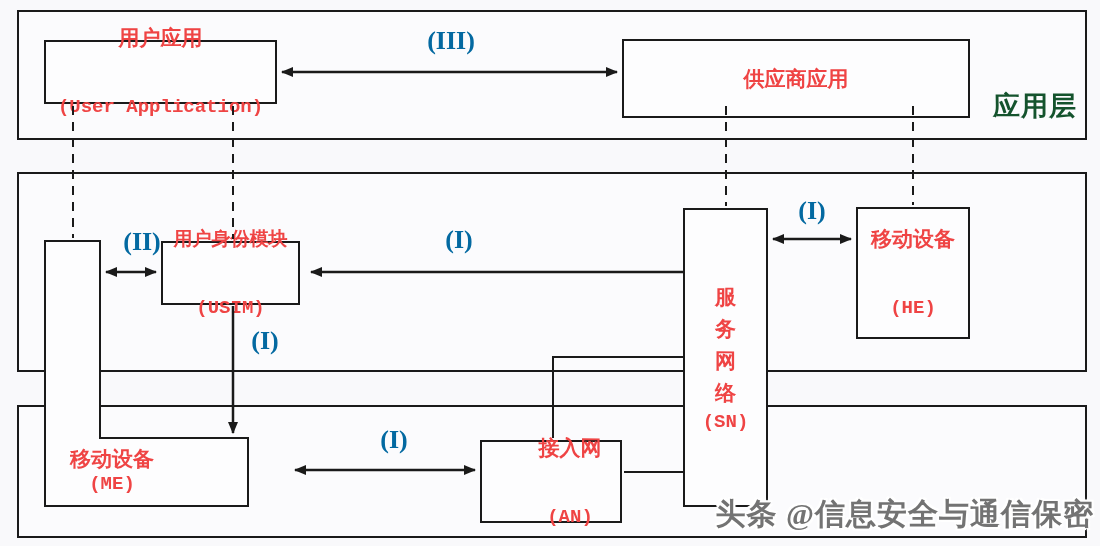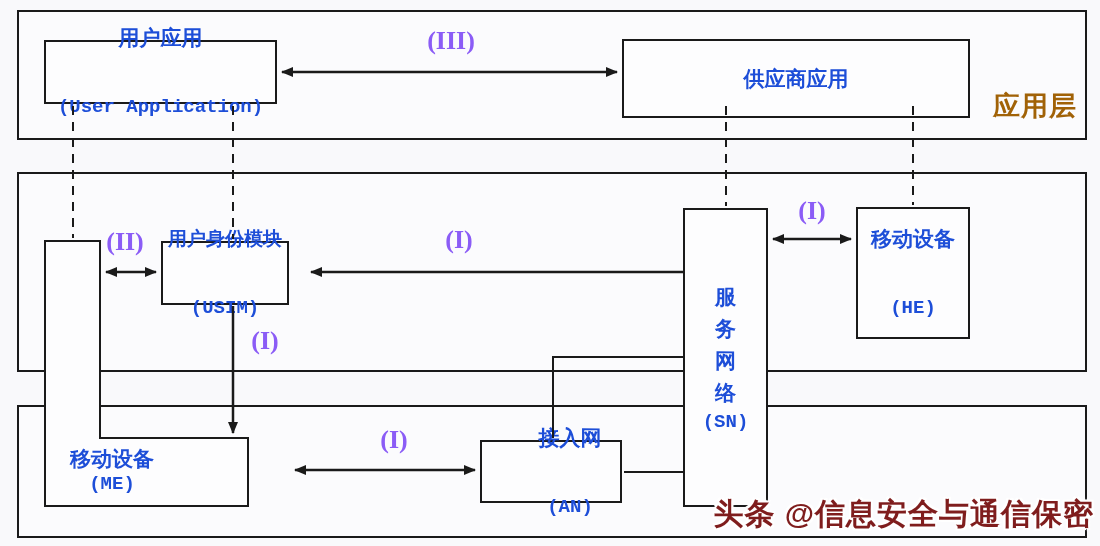--- a/index.html
+++ b/index.html
@@ -1,39 +1,39 @@
 <!DOCTYPE html>
 <html><head>
 <meta charset="utf-8">
 <style>
   html,body{margin:0;padding:0;background:#f9f9fb;}
   #stage{position:relative;width:1100px;height:546px;background:#f9f9fb;overflow:hidden;
          font-family:"Liberation Sans",sans-serif;}
   .layer{position:absolute;border:2px solid #1a1a1a;background:#fbfbfd;box-sizing:border-box;}
-  .layer-label{position:absolute;color:#a16207;font-weight:700;font-size:27px;
+  .layer-label{position:absolute;color:#14532d;font-weight:700;font-size:27px;
                font-family:"Liberation Sans",sans-serif;letter-spacing:1px;z-index:4;}
   .box{position:absolute;background:#fdfdfe;border:2px solid #1a1a1a;box-sizing:border-box;
        display:flex;flex-direction:column;align-items:center;justify-content:center;z-index:2;
-       color:#1d4ed8;gap:44px;}
+       color:#ef4444;gap:44px;}
   .box .zh{font-weight:700;font-size:21px;line-height:26px;white-space:nowrap;}
   .box .en{font-weight:700;font-size:19px;line-height:24px;white-space:nowrap;
            font-family:Liberation Mono, monospace;}
   .box.small .zh{font-size:19px;}
   #box-me-narrow{border-bottom:none;z-index:3;}
   #box-me-wide{justify-content:flex-start;align-items:flex-start;}
   .me-label{position:absolute;left:6px;top:7px;width:120px;text-align:center;
             display:flex;flex-direction:column;align-items:center;}
   .sn-col{display:flex;flex-direction:column;align-items:center;gap:2px;}
   .sn-col .zh{font-size:21px;line-height:30px;}
   svg.overlay{position:absolute;left:0;top:0;z-index:5;pointer-events:none;}
-  .edge-label{position:absolute;transform:translate(-50%,-50%);color:#8b5cf6;font-weight:700;
+  .edge-label{position:absolute;transform:translate(-50%,-50%);color:#0369a1;font-weight:700;
               font-size:26px;font-family:"Liberation Serif",serif;z-index:6;white-space:nowrap;}
-  #watermark{position:absolute;right:6px;top:494px;z-index:10;color:#7f1d1d;font-weight:700;
+  #watermark{position:absolute;right:6px;top:494px;z-index:10;color:#737373;font-weight:700;
              font-size:30px;letter-spacing:1px;white-space:nowrap;
-             font-family:Liberation Sans, sans-serif;
+             font-family:Liberation Serif, serif;
              text-shadow:-2px -2px 0 #fff,2px -2px 0 #fff,-2px 2px 0 #fff,2px 2px 0 #fff,0 0 4px #fff;text-align:right;}
 </style>
 </head>
 <body>
 
 <div id="stage">
 
   <div class="layer" style="left:17px;top:10px;width:1070px;height:130px;"></div>
   <div class="layer" style="left:17px;top:172px;width:1070px;height:200px;"></div>
   <div class="layer" style="left:17px;top:405px;width:1070px;height:133px;"></div>
@@ -42,21 +42,21 @@
 
   <div class="box" style="left:44px;top:40px;width:233px;height:64px;">
     <span class="zh">用户应用</span>
     <span class="en">(User Application)</span>
   </div>
 
   <div class="box" style="left:622px;top:39px;width:348px;height:79px;">
     <span class="zh">供应商应用</span>
   </div>
 
-  <div class="box small" style="left:161px;top:241px;width:128px;height:64px;">
+  <div class="box small" style="left:161px;top:241px;width:139px;height:64px;">
     <span class="zh">用户身份模块</span>
     <span class="en">(USIM)</span>
   </div>
 
   <div class="box" style="left:856px;top:207px;width:114px;height:132px;">
     <span class="zh">移动设备</span>
     <span class="en">(HE)</span>
   </div>
 
   <div class="box" style="left:683px;top:208px;width:85px;height:299px;">
@@ -70,21 +70,21 @@
   </div>
 
   <div class="box" id="box-me-wide" style="left:44px;top:437px;width:205px;height:70px;">
     <div class="me-label">
       <span class="zh">移动设备</span>
       <span class="en">(ME)</span>
     </div>
   </div>
   <div class="box" id="box-me-narrow" style="left:44px;top:240px;width:57px;height:199px;"></div>
 
-  <div class="box" style="left:480px;top:440px;width:142px;height:63px;padding-left:38px;">
+  <div class="box" style="left:480px;top:440px;width:142px;height:83px;padding-left:38px;">
     <span class="zh">接入网</span>
     <span class="en">(AN)</span>
   </div>
 
   <svg class="overlay" width="1100" height="546" viewBox="0 0 1100 546">
     <defs>
       <marker id="ah" markerUnits="userSpaceOnUse" markerWidth="14" markerHeight="12" refX="11" refY="5" orient="auto-start-reverse">
         <path d="M0,0 L12,5 L0,10 Z" fill="#1a1a1a"></path>
       </marker>
     </defs>
@@ -99,21 +99,21 @@
     <line x1="683" y1="272" x2="311" y2="272" stroke="#1a1a1a" stroke-width="2.5" marker-end="url(#ah)"></line>
     <line x1="233" y1="306" x2="233" y2="433" stroke="#1a1a1a" stroke-width="2.5" marker-end="url(#ah)"></line>
     <line x1="773" y1="239" x2="851" y2="239" stroke="#1a1a1a" stroke-width="2.5" marker-start="url(#ah)" marker-end="url(#ah)"></line>
     <line x1="295" y1="470" x2="475" y2="470" stroke="#1a1a1a" stroke-width="2.5" marker-start="url(#ah)" marker-end="url(#ah)"></line>
 
     <path d="M683,357 L553,357 L553,438" fill="none" stroke="#1a1a1a" stroke-width="2"></path>
     <line x1="624" y1="472" x2="683" y2="472" stroke="#1a1a1a" stroke-width="2"></line>
   </svg>
 
   <div class="edge-label" style="left:451px;top:41px;">(III)</div>
-  <div class="edge-label" style="left:125px;top:242px;">(II)</div>
+  <div class="edge-label" style="left:142px;top:242px;">(II)</div>
   <div class="edge-label" style="left:459px;top:240px;">(I)</div>
   <div class="edge-label" style="left:265px;top:341px;">(I)</div>
   <div class="edge-label" style="left:812px;top:211px;">(I)</div>
   <div class="edge-label" style="left:394px;top:440px;">(I)</div>
 
   <div id="watermark">头条 @信息安全与通信保密</div>
 
 </div>
 
 </body></html>

